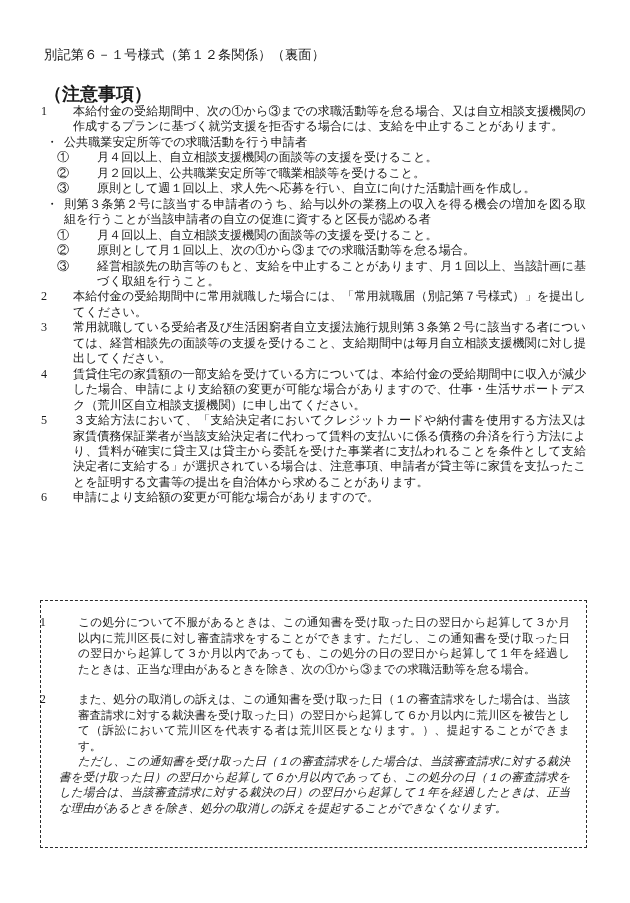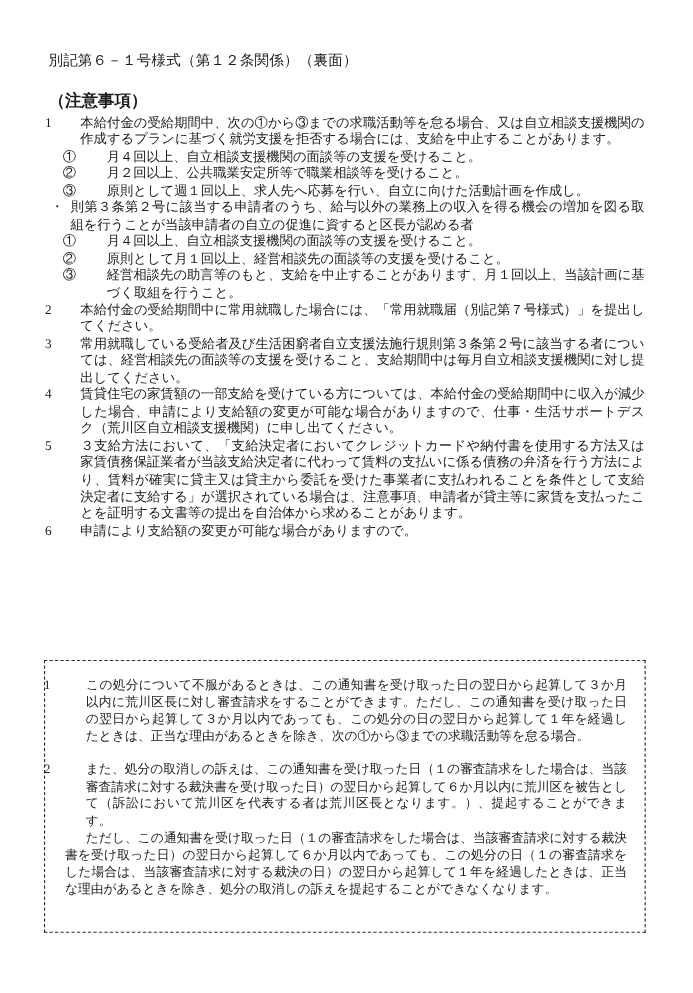--- a/index.html
+++ b/index.html
@@ -30,21 +30,21 @@
     font-size: 13.2px;
     letter-spacing: 0.2px;
     white-space: nowrap;
   }
 
   
   .section-heading {
     position: absolute;
     left: 44px;
     top: 82px;
-    font-size: 15px;
+    font-size: 18px;
     font-weight: bold;
     white-space: nowrap;
   }
 
   
   .notice-list {
     position: absolute;
     left: 44px;
     top: 104px;
     width: 542px;
@@ -110,39 +110,41 @@
     display: inline-block;
     width: 19px;
   }
   .appeal-para.spaced {
     margin-top: 15px;
   }
   .appeal-para.sub {
     padding-left: 0;
     text-indent: 19px;
     margin-top: 0;
+    font-style: italic;
   }
 </style>
 </head>
 <body>
 
 <div class="page">
 
   <div class="doc-title">別記第６－１号様式（第１２条関係）（裏面）</div>
 
   <div class="section-heading">（注意事項）</div>
 
   <div class="notice-list">
       <div class="notice-item lvl-num"><span class="marker">1</span><span>本給付金の受給期間中、次の①から③までの求職活動等を怠る場合、又は自立相談支援機関の作成するプランに基づく就労支援を拒否する場合には、支給を中止することがあります。</span></div>
+      <div class="notice-item lvl-bullet"><span class="marker">・</span><span>公共職業安定所等での求職活動を行う申請者</span></div>
       <div class="notice-item lvl-circ"><span class="marker">①</span><span>月４回以上、自立相談支援機関の面談等の支援を受けること。</span></div>
       <div class="notice-item lvl-circ"><span class="marker">②</span><span>月２回以上、公共職業安定所等で職業相談等を受けること。</span></div>
       <div class="notice-item lvl-circ"><span class="marker">③</span><span>原則として週１回以上、求人先へ応募を行い、自立に向けた活動計画を作成し。</span></div>
       <div class="notice-item lvl-bullet"><span class="marker">・</span><span>則第３条第２号に該当する申請者のうち、給与以外の業務上の収入を得る機会の増加を図る取組を行うことが当該申請者の自立の促進に資すると区長が認める者</span></div>
       <div class="notice-item lvl-circ"><span class="marker">①</span><span>月４回以上、自立相談支援機関の面談等の支援を受けること。</span></div>
-      <div class="notice-item lvl-circ"><span class="marker">②</span><span>原則として月１回以上、経営相談先の面談等の支援を受けること。</span></div>
+      <div class="notice-item lvl-circ"><span class="marker">②</span><span>原則として月１回以上、次の①から③までの求職活動等を怠る場合。</span></div>
       <div class="notice-item lvl-circ"><span class="marker">③</span><span>経営相談先の助言等のもと、支給を中止することがあります、月１回以上、当該計画に基づく取組を行うこと。</span></div>
       <div class="notice-item lvl-num"><span class="marker">2</span><span>本給付金の受給期間中に常用就職した場合には、「常用就職届（別記第７号様式）」を提出してください。</span></div>
       <div class="notice-item lvl-num"><span class="marker">3</span><span>常用就職している受給者及び生活困窮者自立支援法施行規則第３条第２号に該当する者については、経営相談先の面談等の支援を受けること、支給期間中は毎月自立相談支援機関に対し提出してください。</span></div>
       <div class="notice-item lvl-num"><span class="marker">4</span><span>賃貸住宅の家賃額の一部支給を受けている方については、本給付金の受給期間中に収入が減少した場合、申請により支給額の変更が可能な場合がありますので、仕事・生活サポートデスク（荒川区自立相談支援機関）に申し出てください。</span></div>
       <div class="notice-item lvl-num"><span class="marker">5</span><span>３支給方法において、「支給決定者においてクレジットカードや納付書を使用する方法又は家賃債務保証業者が当該支給決定者に代わって賃料の支払いに係る債務の弁済を行う方法により、賃料が確実に貸主又は貸主から委託を受けた事業者に支払われることを条件として支給決定者に支給する」が選択されている場合は、注意事項、申請者が貸主等に家賃を支払ったことを証明する文書等の提出を自治体から求めることがあります。</span></div>
       <div class="notice-item lvl-num"><span class="marker">6</span><span>申請により支給額の変更が可能な場合がありますので。</span></div>
     </div>
 
   <div class="appeal-box">
     <div class="appeal-inner">

